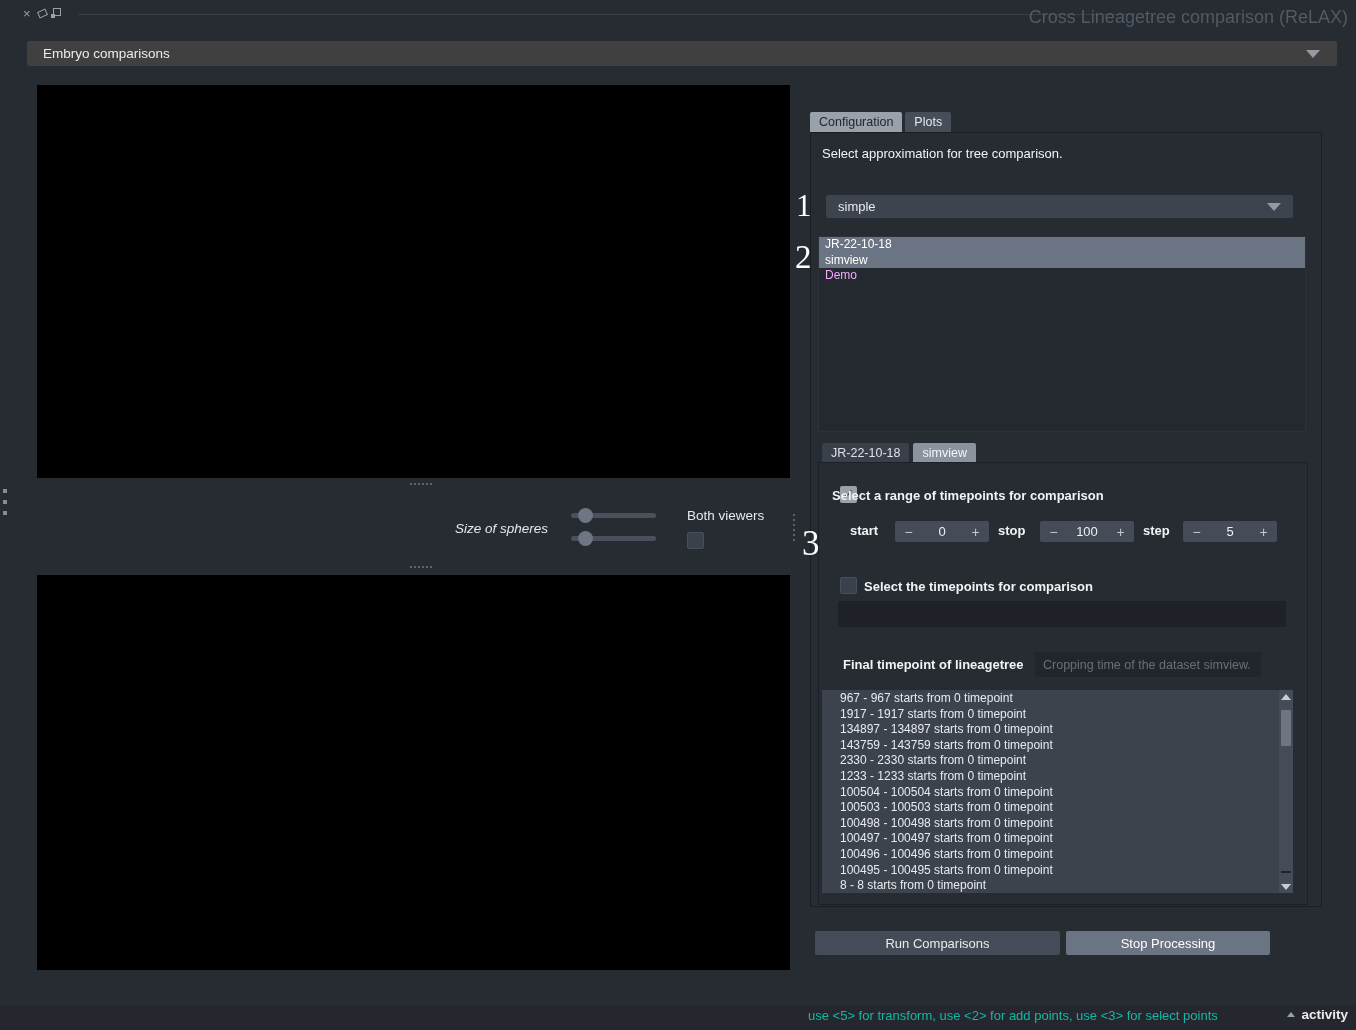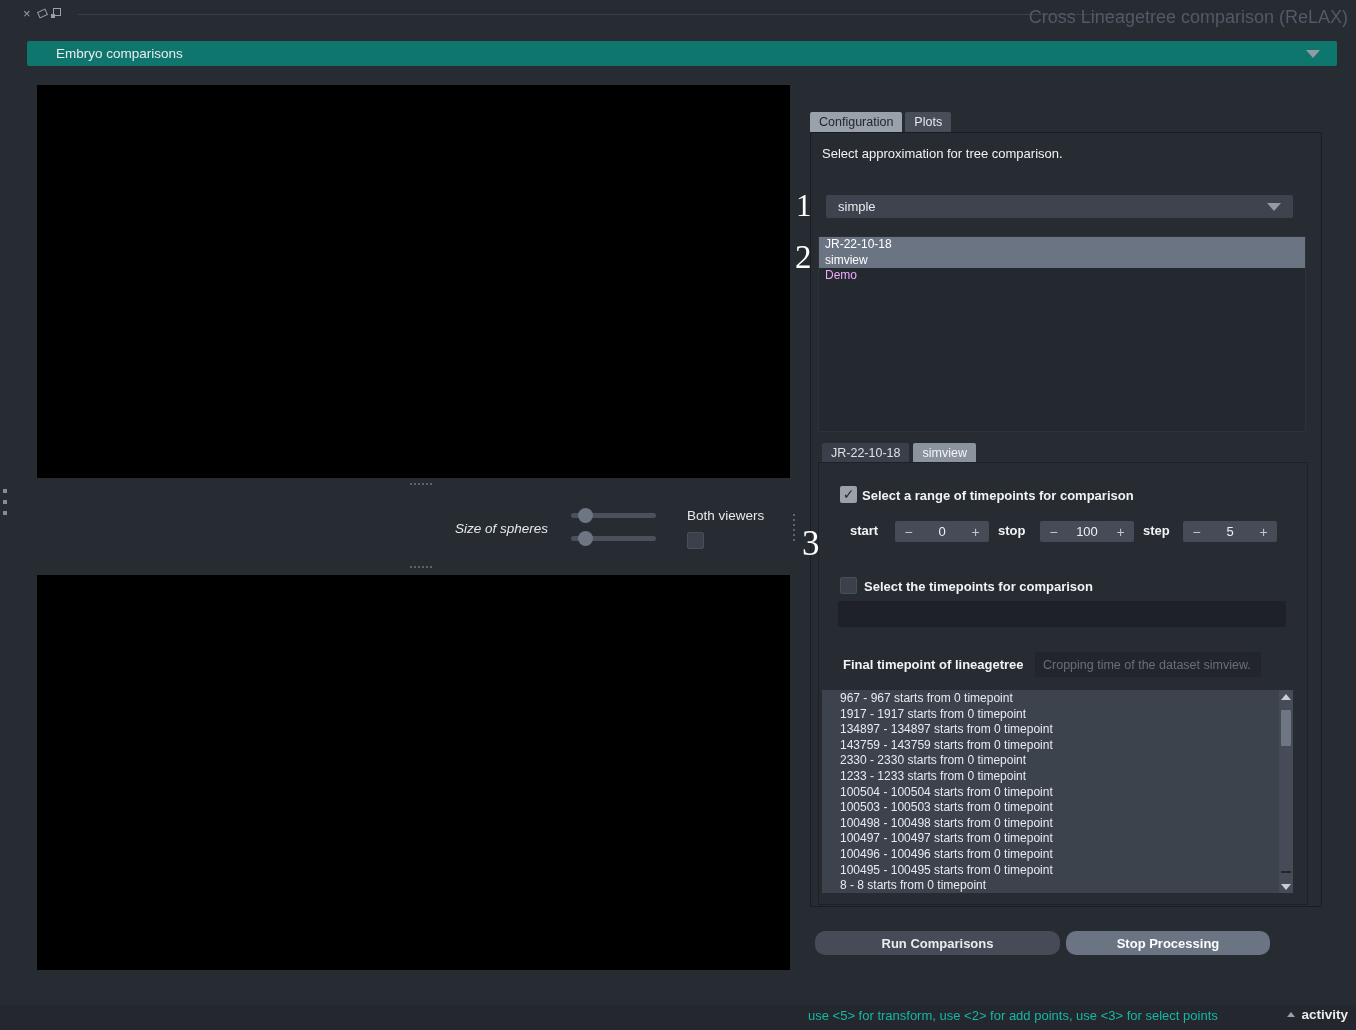--- a/index.html
+++ b/index.html
@@ -13,22 +13,22 @@
 
   
   .win-glyph { position:absolute; color:#9aa0a8; font-size:13px; line-height:13px; cursor:pointer; }
   .float-ico { position:absolute; width:9px; height:7px; border:1.5px solid #9aa0a8; transform:rotate(-24deg); }
   .hide-ico  { position:absolute; width:8px; height:8px; border:1.5px solid #9aa0a8; }
   .hide-ico::after { content:""; position:absolute; left:-3px; bottom:-3px; width:4px; height:4px; background:#9aa0a8; }
   .top-line { position:absolute; height:1px; background:#3a4048; }
   .win-title { position:absolute; right:8px; top:7px; font-size:18px; color:#525a66; }
 
   
-  .layer-select { left:27px; top:41px; width:1310px; height:25px; background:#0f766e; border-radius:2px;
-    display:flex; align-items:center; padding-left:29px; font-size:13.5px; color:#e9ebee; cursor:pointer; }
+  .layer-select { left:27px; top:41px; width:1310px; height:25px; background:#404040; border-radius:2px;
+    display:flex; align-items:center; padding-left:16px; font-size:13.5px; color:#e9ebee; cursor:pointer; }
   .arrow-down { width:0; height:0; border-left:7px solid transparent; border-right:7px solid transparent; border-top:8px solid #949aa3; }
   .layer-select .arrow-down { position:absolute; right:17px; top:9px; }
 
   
   .viewer { position:absolute; left:37px; width:753px; background:#000; }
   #viewer-top { top:85px; height:393px; }
   #viewer-bottom { top:575px; height:395px; }
 
   
   .hdots { position:absolute; display:flex; gap:2px; cursor:row-resize; }
@@ -87,22 +87,22 @@
   .tp-list .items { position:absolute; left:0; top:1px; right:15px; }
   .tp-list .row { height:15.6px; line-height:15.6px; font-size:12px; padding-left:18px; color:#e8ebee; white-space:nowrap; cursor:pointer; }
   .scrollbar { position:absolute; right:0; top:0; bottom:0; width:14px; background:#454c57; }
   .scroll-btn { position:absolute; left:0; width:14px; height:13px; display:flex; align-items:center; justify-content:center; cursor:pointer; }
   .tri-up { width:0; height:0; border-left:5px solid transparent; border-right:5px solid transparent; border-bottom:6px solid #c9cdd3; }
   .tri-dn { width:0; height:0; border-left:5px solid transparent; border-right:5px solid transparent; border-top:6px solid #c9cdd3; }
   .scroll-thumb { position:absolute; left:2px; top:20px; width:10px; height:36px; background:#6e7684; border-radius:1px; cursor:grab; }
   .scroll-dash { position:absolute; left:2px; bottom:20px; width:10px; height:2px; background:#23262c; }
 
   
-  .pushbtn { position:absolute; height:24px; border-radius:10px; display:flex; align-items:center; justify-content:center;
-    font-size:13px; cursor:pointer;font-weight:bold; }
+  .pushbtn { position:absolute; height:24px; border-radius:2px; display:flex; align-items:center; justify-content:center;
+    font-size:13px; cursor:pointer; }
   .pushbtn.dark { background:#454c57; color:#e9ebee; }
   .pushbtn.light { background:#6b7482; color:#fdfdfe; }
 
   
   .footer { position:absolute; left:0; top:1005px; width:1356px; height:25px; background:#24272d; }
   .hint { position:absolute; left:808px; top:1008px; font-size:13px; color:#14b8a6; }
   .activity { position:absolute; right:8px; top:1007px; display:flex; align-items:center; gap:6px; cursor:pointer;
     font-size:13.5px; font-weight:600; color:#e9ebee; }
   .tri-up-sm { width:0; height:0; border-left:4px solid transparent; border-right:4px solid transparent; border-bottom:5px solid #9aa0a8; }
 
@@ -190,21 +190,21 @@
       </div>
   </div>
 
   <div class="tabbar" style="left:822px; top:443px; gap:4px;">
     <div class="tab inactive-darker" style="height:19px;">JR-22-10-18</div>
     <div class="tab active-light-text" style="height:19px;">simview</div>
   </div>
   <div class="pane" style="left:818px; top:462px; width:490px; height:443px; border-color:#1d2127;"></div>
 
   <div class="checkbox checked" style="left:840px; top:486px;"></div>
-  <div class="section-label bold" style="left:862px; top:488px;">Select a range of timepoints for comparison</div>
+  <div class="section-label bold" style="left:832px; top:488px;">Select a range of timepoints for comparison</div>
 
   <div class="section-label bold" style="left:850px; top:523px;">start</div>
   <div class="spin" style="left:895px; top:521px;">
     <div class="btn">−</div>
     <div class="val">0</div>
     <div class="btn">+</div>
   </div>
 
   <div class="section-label bold" style="left:998px; top:523px;">stop</div>
   <div class="spin" style="left:1040px; top:521px;">

